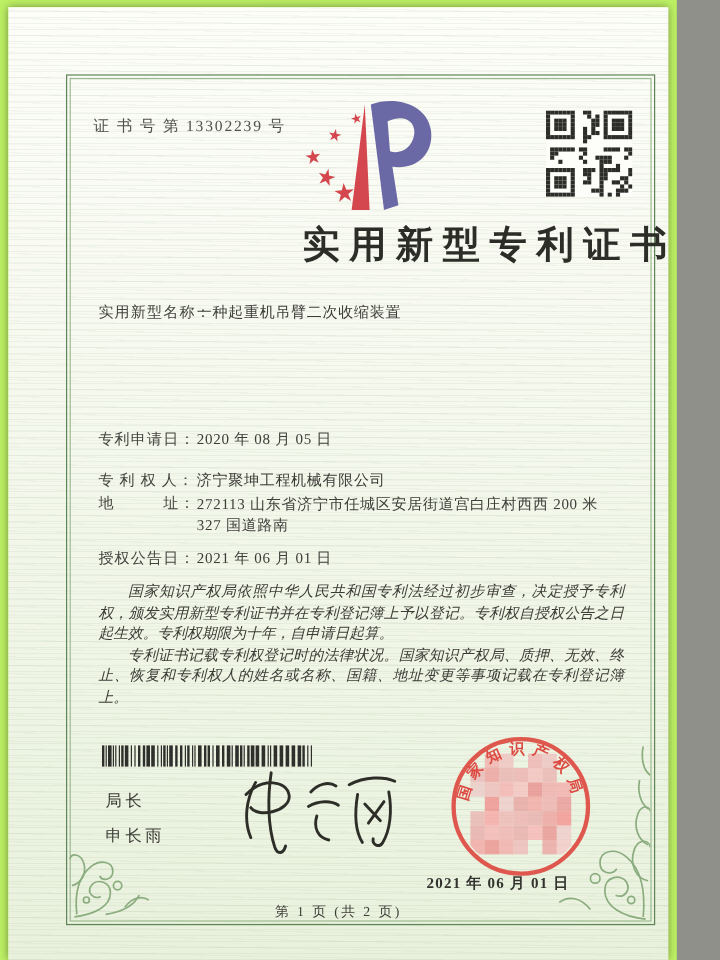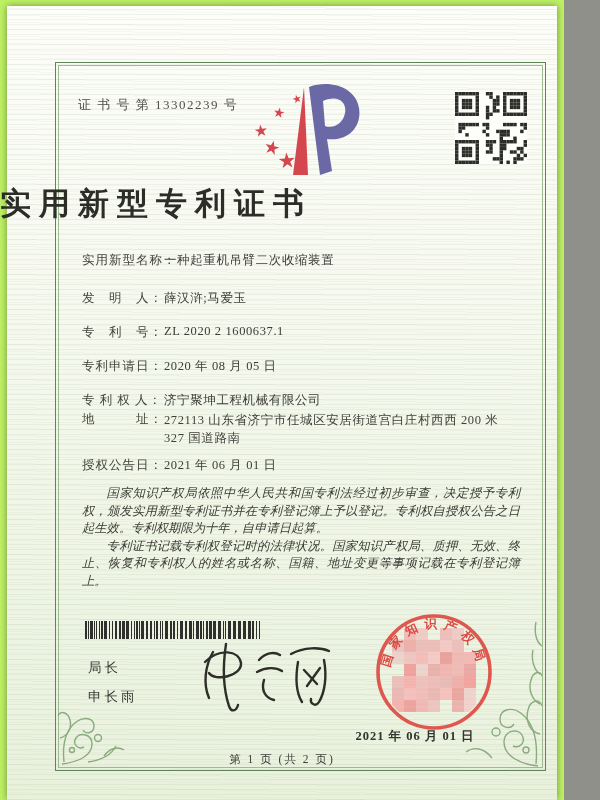--- a/index.html
+++ b/index.html
@@ -11,21 +11,21 @@
          box-shadow:0 0 7px rgba(40,40,35,.5);}
   .paper::after{content:"";position:absolute;inset:0;pointer-events:none;
          background:
            repeating-linear-gradient(0deg, rgba(120,160,110,.10) 0 1px, transparent 1px 5px),
            repeating-linear-gradient(1.2deg, rgba(120,160,110,.06) 0 1px, transparent 1px 7px);}
   .frame-outer{position:absolute;left:55px;top:62px;width:489px;height:707px;
          border:1.6px solid #5f8456;}
   .frame-inner{position:absolute;inset:2px;border:1px solid #9cbb90;}
   .abs{position:absolute;}
   .cert-no{left:78px;top:96px;font-size:13px;letter-spacing:1.5px;color:#50504a;}
-  .title{left:0;top:183px;width:100%;text-align:left;font-size:31px;font-weight:600;
+  .title{left:0;top:183px;width:100%;text-align:right;font-size:31px;font-weight:600;
          letter-spacing:8px;color:#2d2d28;}
   .row{left:82px;width:450px;font-size:12.5px;color:#3f3f3a;letter-spacing:.6px;white-space:nowrap;}
   .lab{display:inline-block;width:82px;letter-spacing:1px;color:#44443e;vertical-align:top;}
   .val{color:#3c3c37;}
   .addr-lines{display:inline-block;vertical-align:top;white-space:normal;width:350px;line-height:18px;}
   .pair2{position:absolute;left:214px;top:0;}
   .pair2 .lab{width:86px;}
   .paras{left:82px;top:485px;width:438px;font-size:12.3px;line-height:17.6px;
          font-style:italic;color:#3b3b35;text-align:justify;}
   .paras p{margin:0;text-indent:2em;}
@@ -280,26 +280,20 @@
         <rect x="51.42857142857142" y="68.57142857142857" width="3.4285714285714284" height="3.4285714285714284"></rect>
         <rect x="58.285714285714285" y="68.57142857142857" width="3.4285714285714284" height="3.4285714285714284"></rect>
       </g>
   </svg>
 
   <div class="abs title">实用新型专利证书</div>
 
   <div class="abs row" style="top:252px">
     <span class="lab">实用新型名称：</span><span class="val">一种起重机吊臂二次收缩装置</span>
   </div>
-  <div class="abs row" style="top:290px">
-    <span class="lab">发　明　人：</span><span class="val">薛汉浒;马爱玉</span>
-  </div>
-  <div class="abs row" style="top:324px">
-    <span class="lab">专　利　号：</span><span class="val">ZL 2020 2 1600637.1</span>
-  </div>
   <div class="abs row" style="top:358px">
     <span class="lab">专利申请日：</span><span class="val">2020 年 08 月 05 日</span>
   </div>
   <div class="abs row" style="top:392px">
     <span class="lab">专 利 权 人：</span><span class="val">济宁聚坤工程机械有限公司</span>
   </div>
   <div class="abs row" style="top:411px">
     <span class="lab">地　　　址：</span><span class="addr-lines"><span>272113 山东省济宁市任城区安居街道宫白庄村西西 200 米</span><br>
       <span>327 国道路南</span></span>
   </div>

